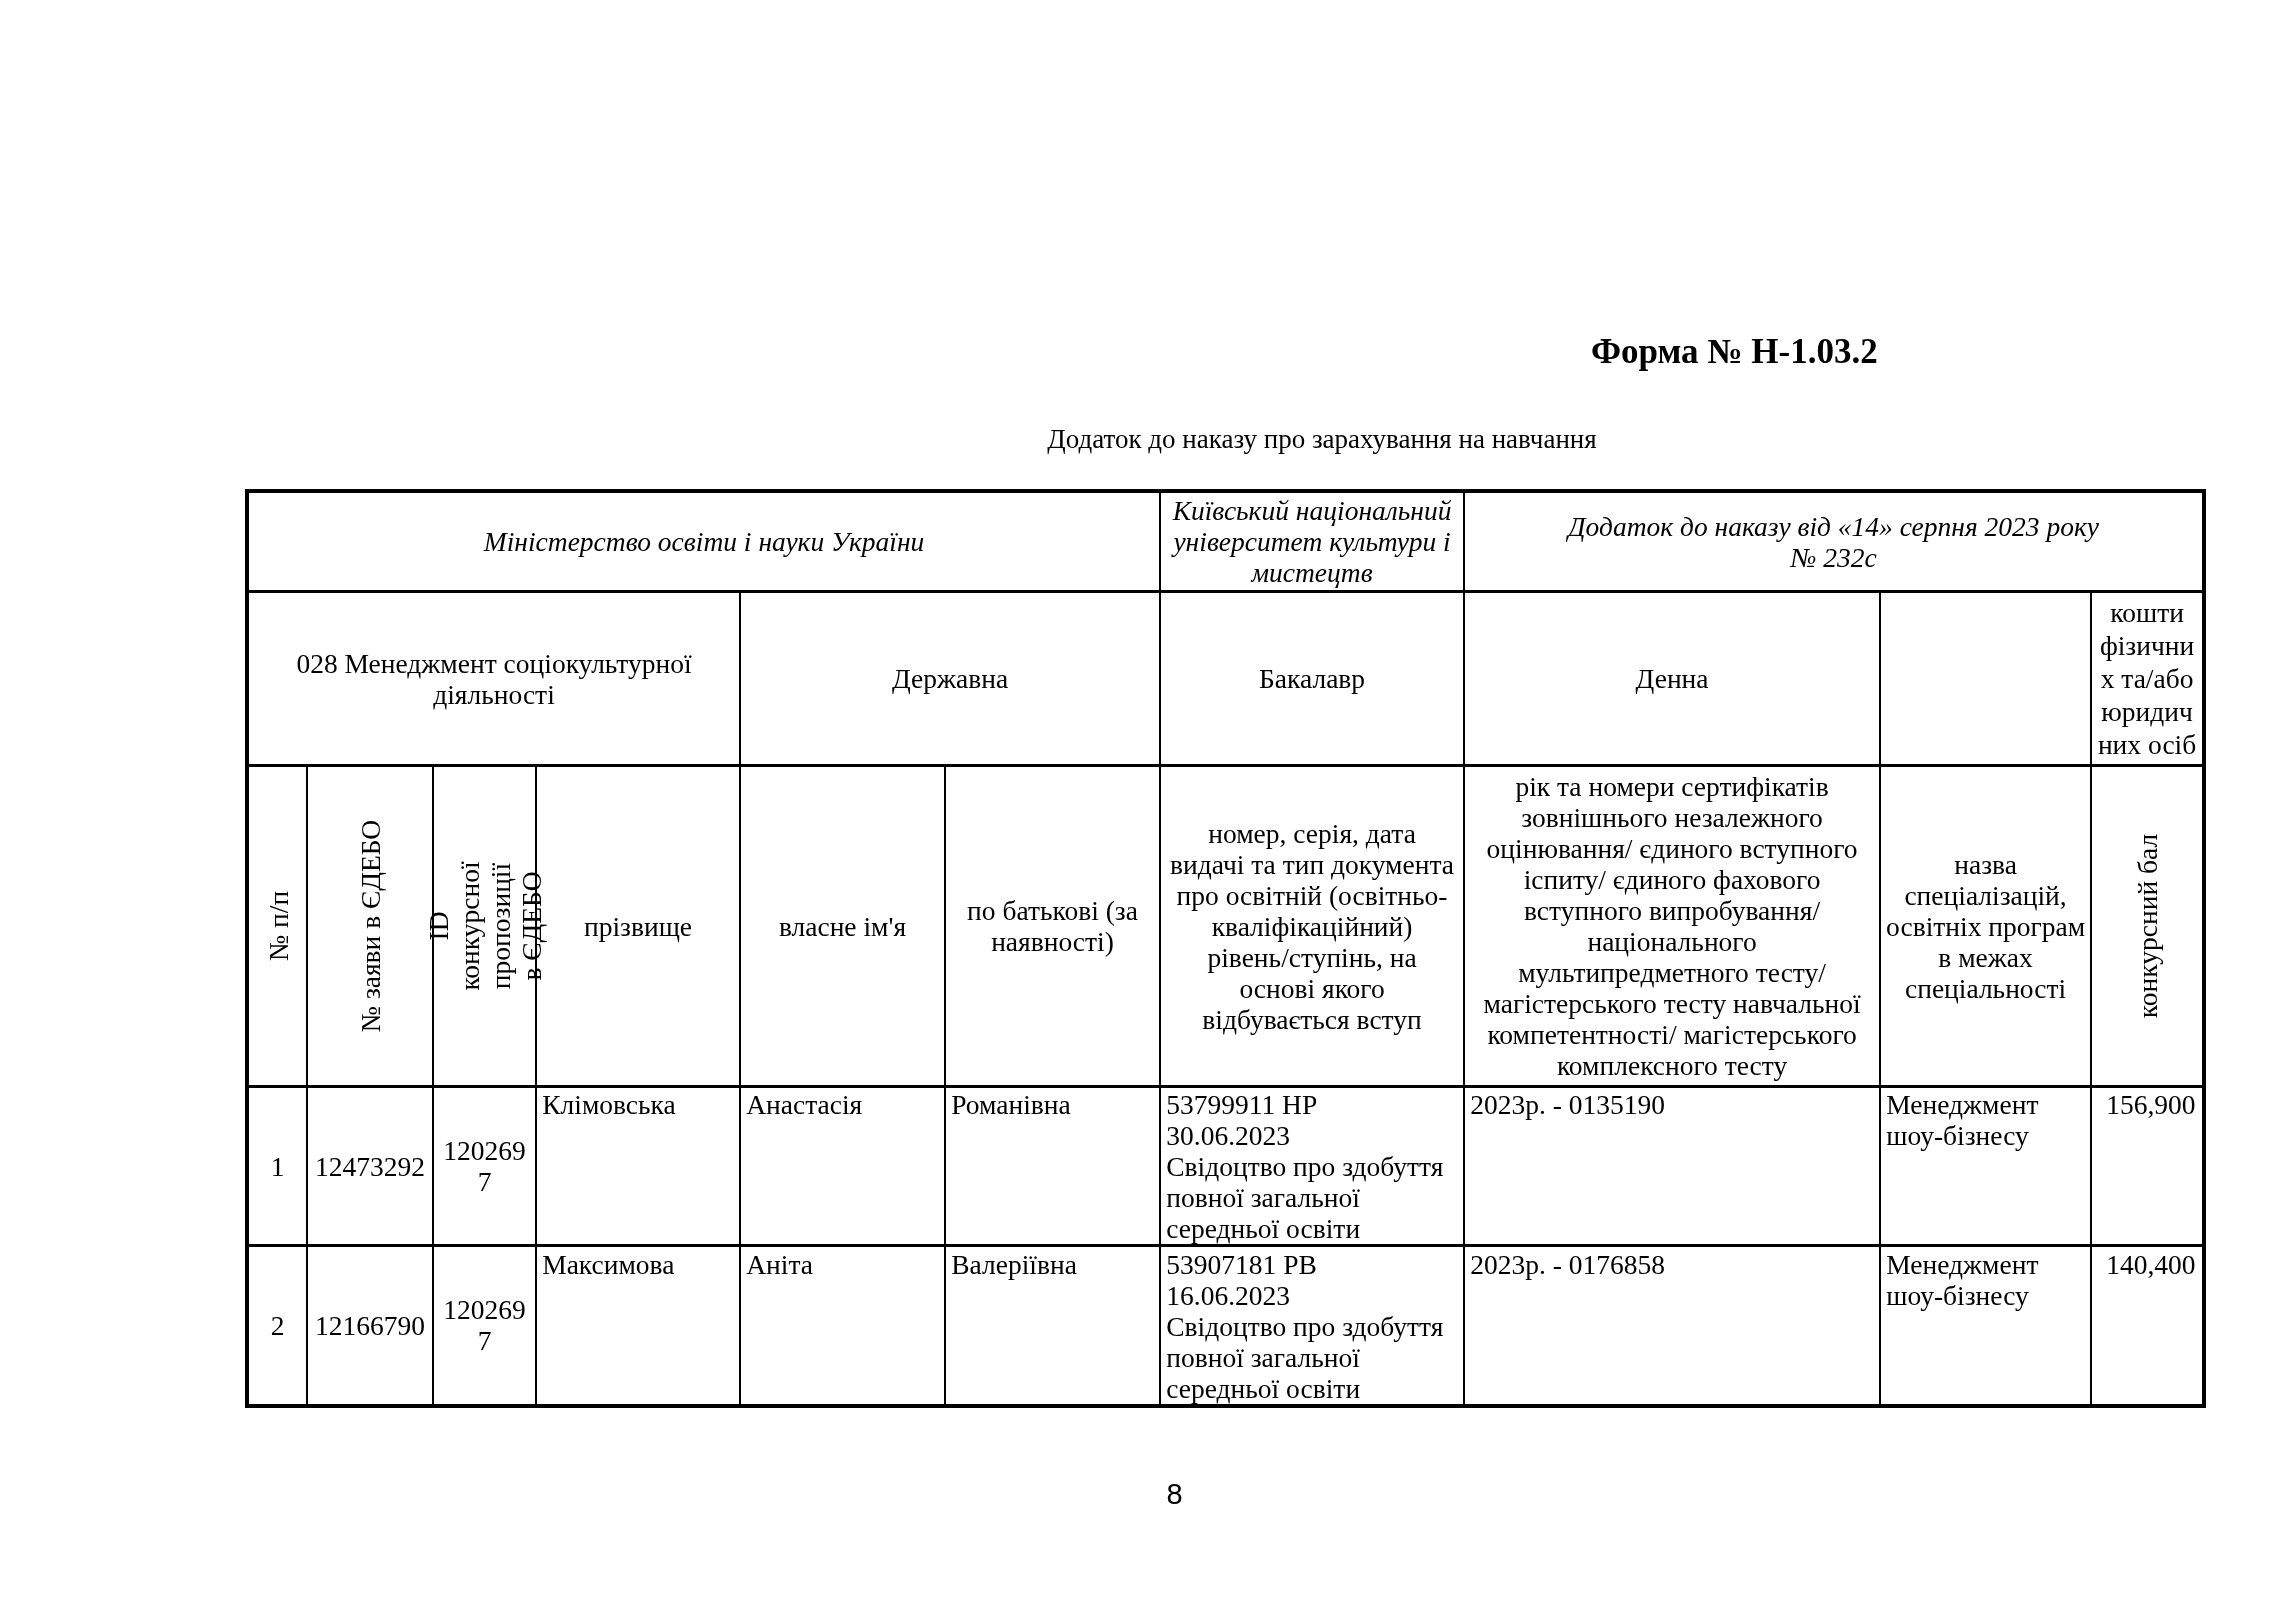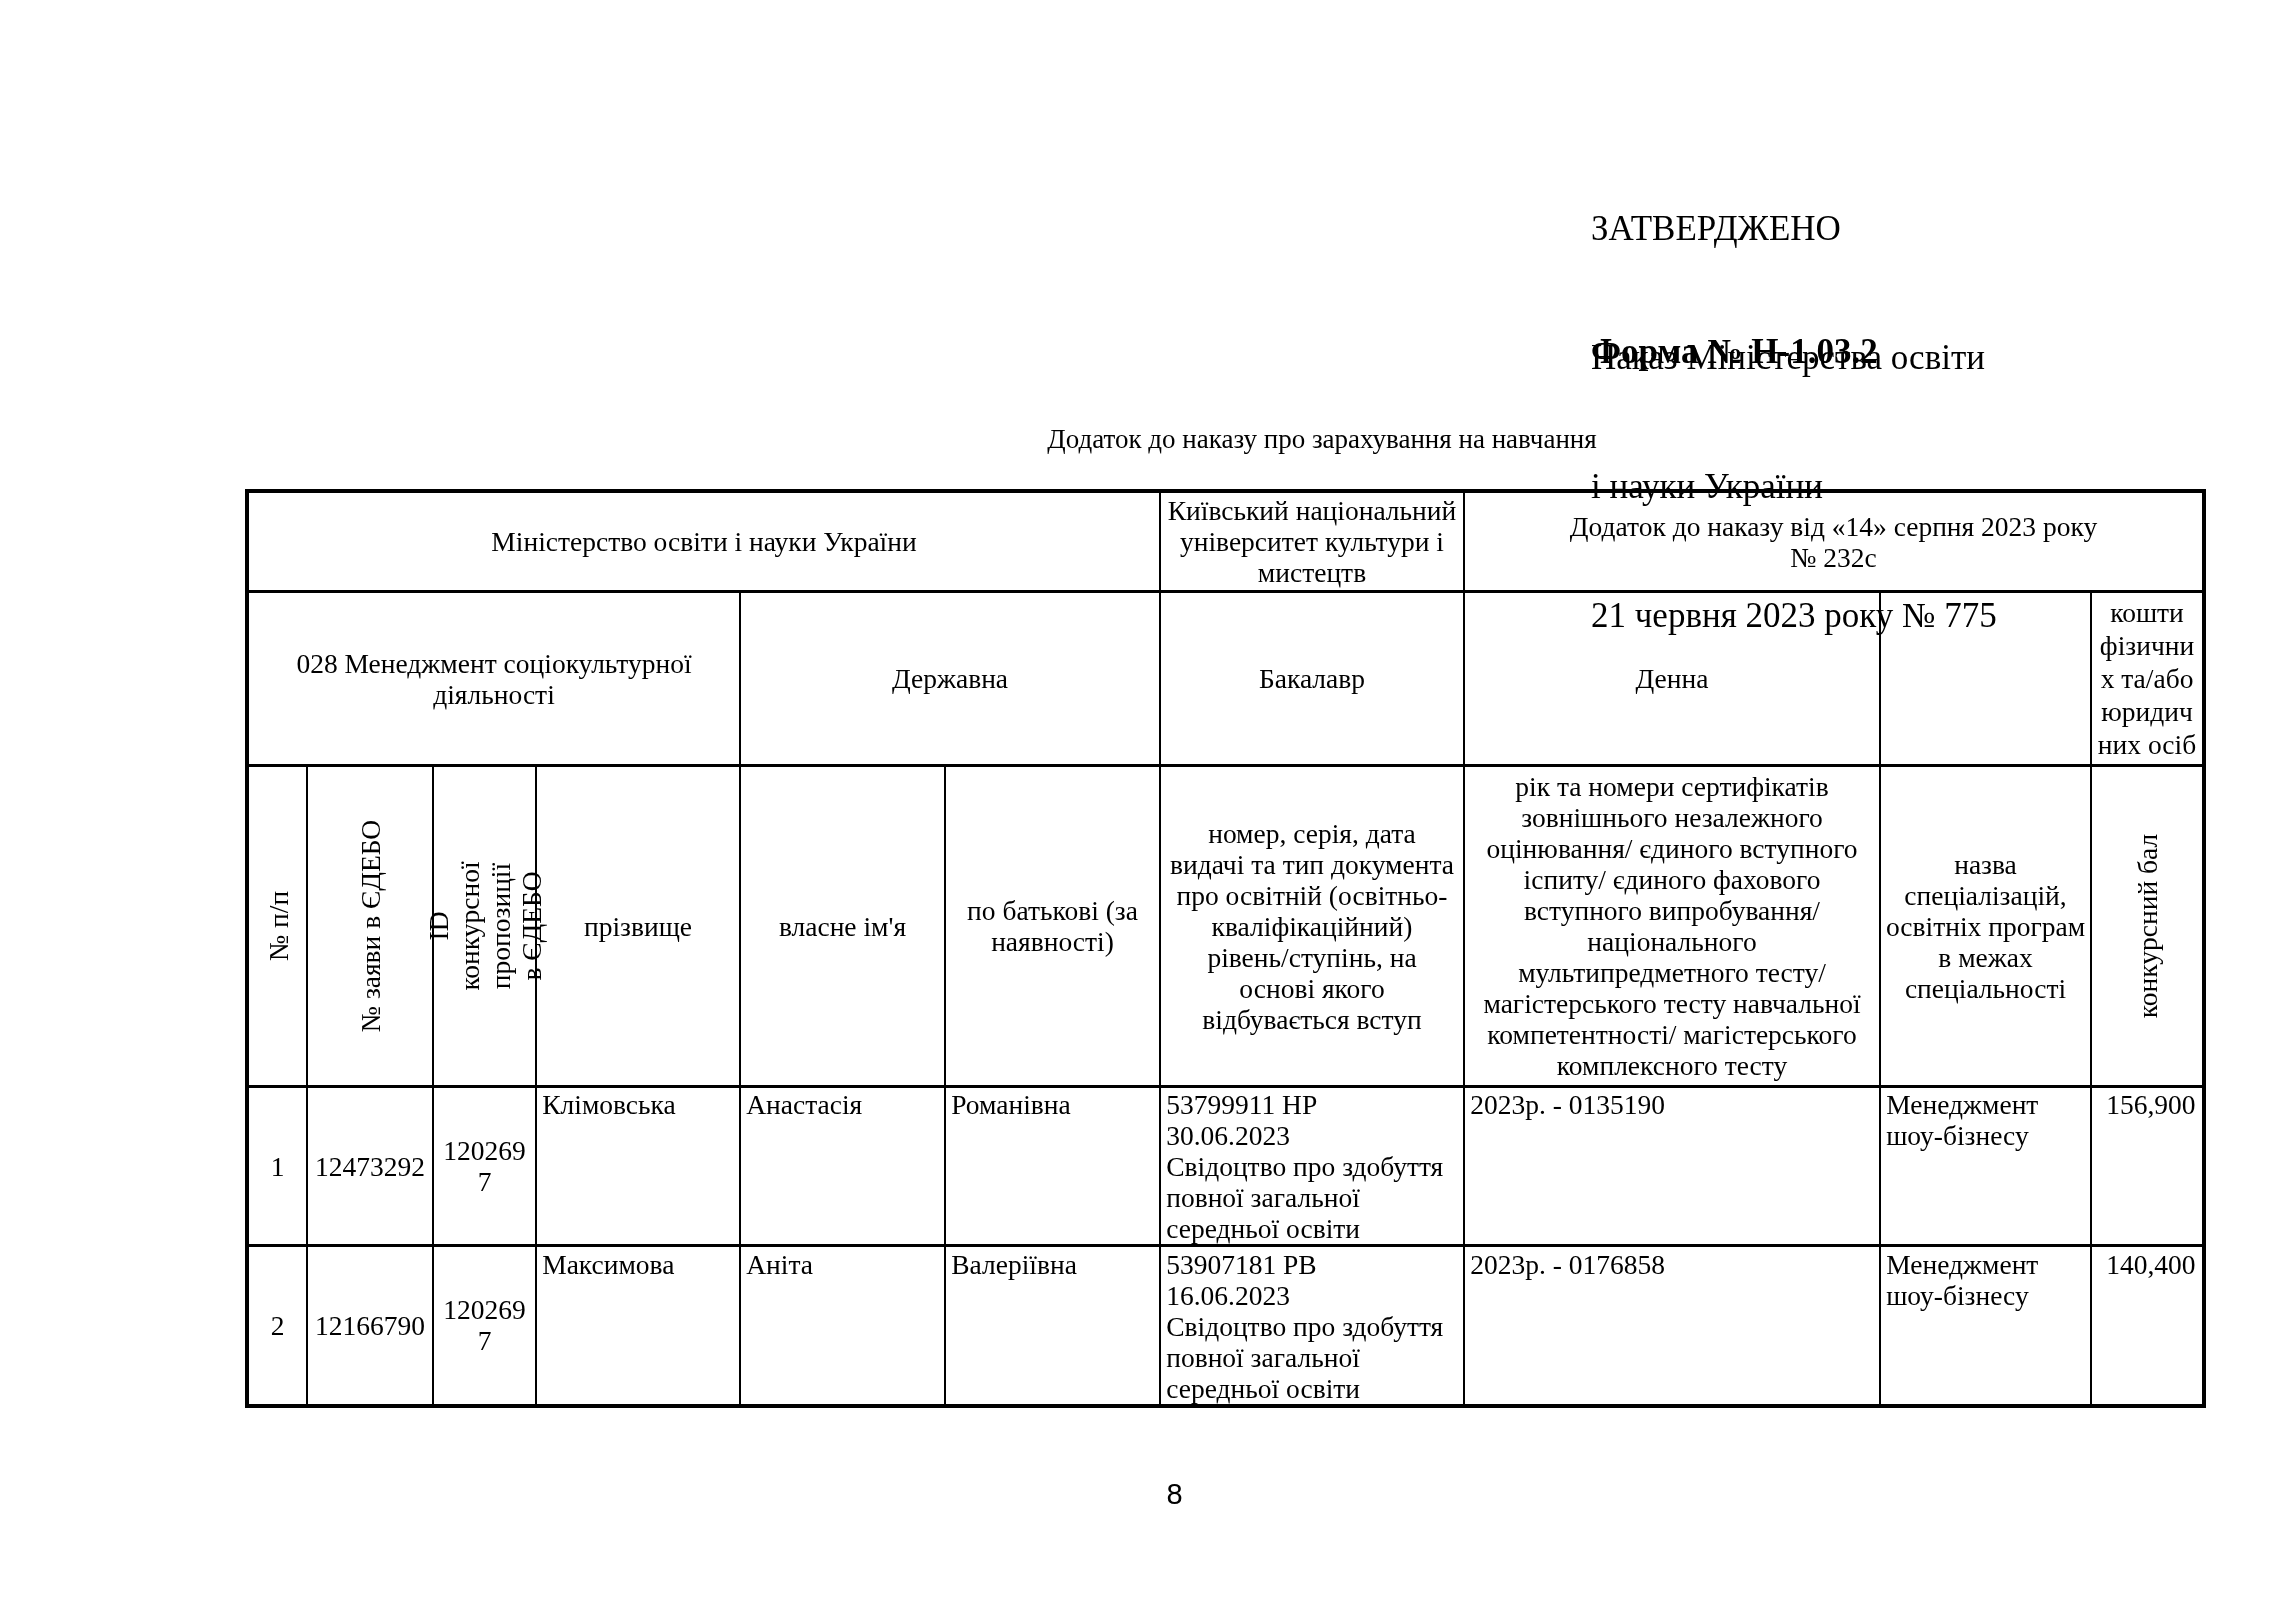--- a/index.html
+++ b/index.html
@@ -11,21 +11,21 @@
   .form-no  { position:absolute; left:1591px; top:332px; font-size:35px; font-weight:bold; }
   .doc-title{ position:absolute; left:923px; top:424px; width:798px; text-align:center;
               font-size:27px; white-space:nowrap; }
   .tbl-wrap { position:absolute; left:245px; top:489px; }
   table { border-collapse:collapse; table-layout:fixed; width:1956px; border:4.6px solid #000; }
   td {
     border:2px solid #000; border-top-width:3.9px; border-bottom-width:3.9px;
     padding:0; font-size:27.5px; line-height:31px; text-align:center; vertical-align:middle;
     font-family:"Liberation Serif", serif;
   }
-  tr.r1 td { height:97px; }
+  tr.r1 td { height:97px;font-style:italic; }
   tr.r2 td { height:171px; }
   tr.r3 td { height:318px;margin-top:8px; }
   tr.r4 td { height:130px; }
   tr.r5 td { height:130px; }
   .pre    { white-space:pre-line; }
   .vtop   { vertical-align:top; }
   .tleft  { text-align:left; padding-left:5.2px; padding-right:19px; }
   .tright { text-align:right; padding-right:6.5px; }
   .padtop { padding-top:1.3px; }
   .rotcell{ position:relative; }
@@ -37,26 +37,20 @@
   .rot.rpre { white-space:pre-line; text-align:center; }
   .wrapany { overflow-wrap:anywhere; word-break:break-all; padding:0 5px; }
   .page-num { position:absolute; left:1122px; top:1478px; width:105px; text-align:center;
               font-size:29px; font-family:"Liberation Sans", sans-serif; }
 </style>
 </head>
 <body>
 
 <div id="page">
 
-  <div class="approval">
-    <div>ЗАТВЕРДЖЕНО</div>
-    <div>Наказ Міністерства освіти</div>
-    <div>і науки України</div>
-    <div>21 червня 2023 року № 775</div>
-  </div>
 
   <div class="form-no">Форма № Н-1.03.2</div>
 
   <div class="doc-title">Додаток до наказу про зарахування на навчання</div>
 
   <div class="tbl-wrap">
     <table>
       <colgroup>
         <col style="width:60px">
           <col style="width:126px">

